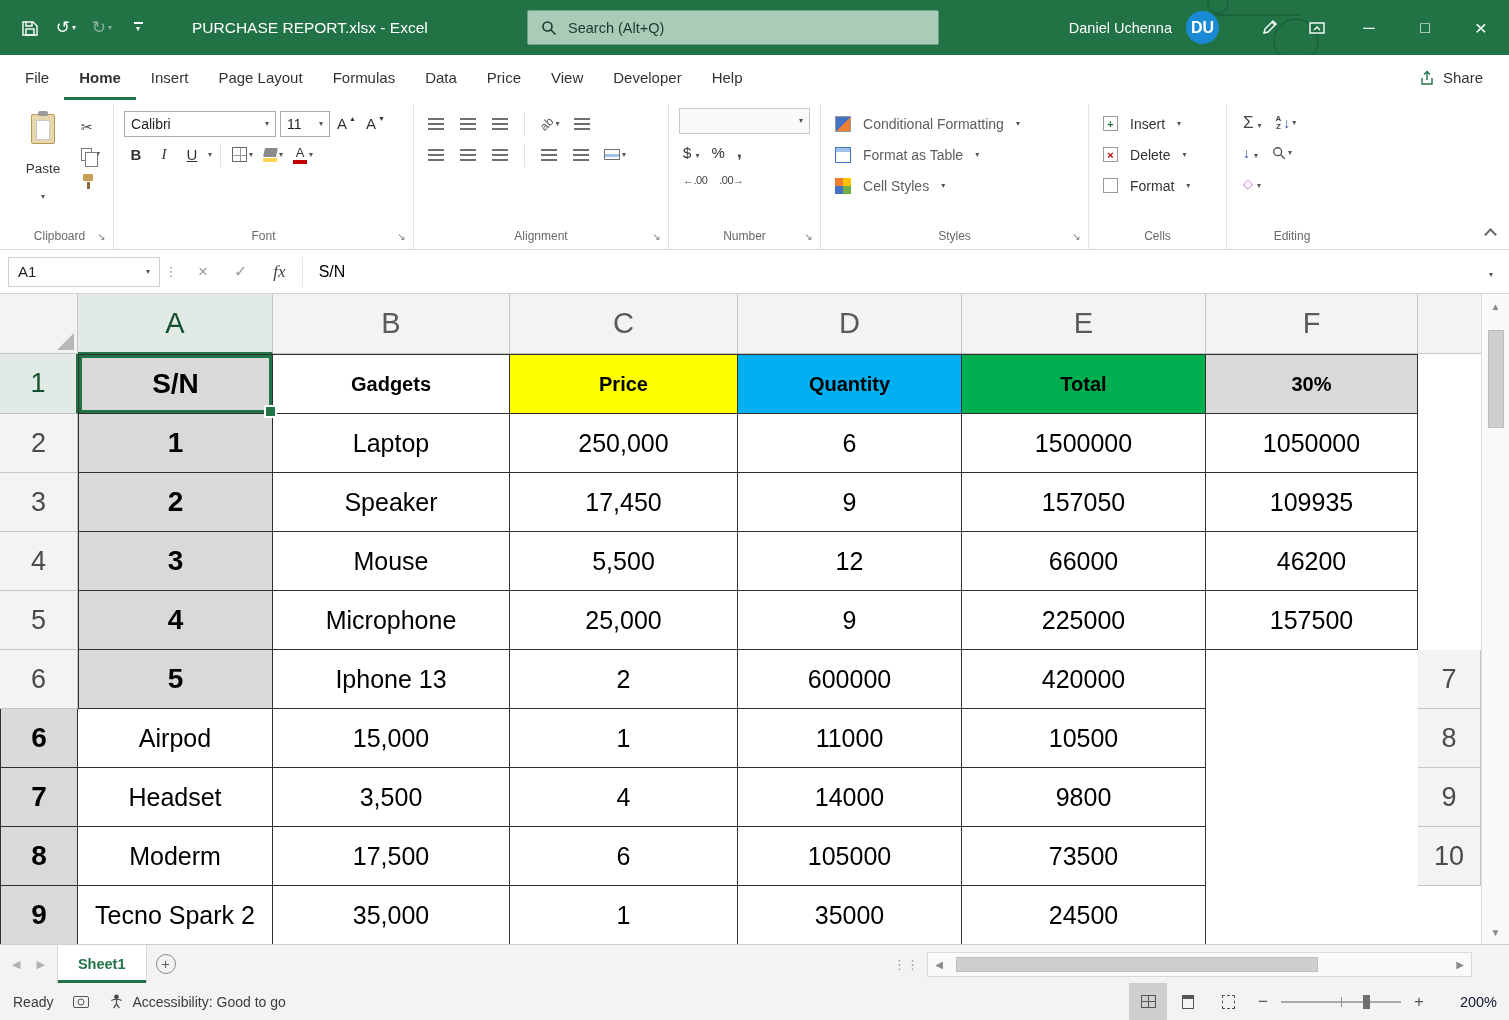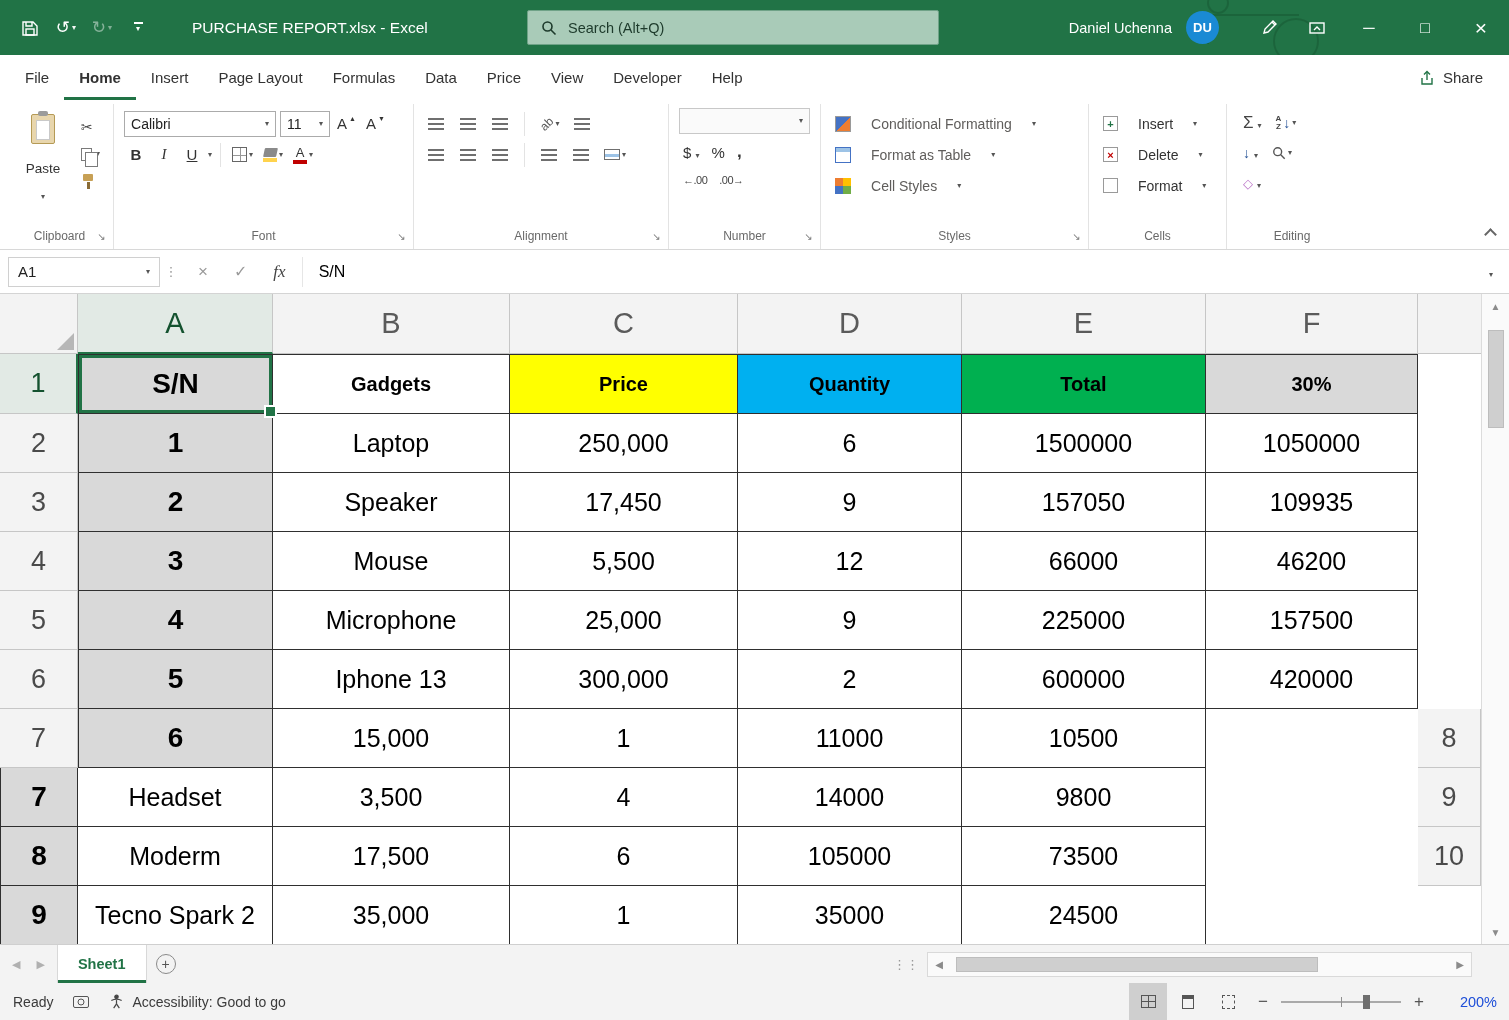--- a/index.html
+++ b/index.html
@@ -22,21 +22,21 @@
   .tbtn{height:42px;min-width:32px;display:flex;align-items:center;justify-content:center;gap:2px;color:#fff;font-size:17px}
   .tbtn .mini{font-size:8px;opacity:.95}
   .dim{opacity:.45}
   .qat-custom{display:flex;flex-direction:column;align-items:center;line-height:1}
   .qat-custom .bar{width:9px;height:2px;background:#fff;margin-bottom:1px}
   .qat-custom .vv{font-size:8px}
   .doc-title{margin-left:38px;font-size:15.5px;white-space:nowrap}
   .searchbox{position:absolute;left:527px;top:10px;width:412px;height:35px;background:#a9cbb8;border:1px solid #6fa287;border-radius:2px;display:flex;align-items:center;gap:11px;padding:0 13px;color:#1d3a2b;font-size:14.5px;cursor:text}
   .tb-right{position:absolute;right:0;top:0;height:55px;display:flex;align-items:center}
   .user{font-size:14.5px;margin-right:14px;cursor:pointer;white-space:nowrap}
-  .avatar{width:33px;height:33px;border-radius:50%;background:var(--avatar-bg,#1a8ad4);display:flex;align-items:center;justify-content:center;font-size:13px;font-weight:bold;margin-right:26px;cursor:pointer}
+  .avatar{width:33px;height:33px;border-radius:50%;background:var(--avatar-bg,#1a8ad4);display:flex;align-items:center;justify-content:center;font-size:16px;font-weight:bold;margin-right:26px;cursor:pointer}
   .tb-icon{width:48px;height:42px;display:flex;align-items:center;justify-content:center}
   .winbtn{width:56px;height:55px;display:flex;align-items:center;justify-content:center;font-size:16px;color:#fff}
 
   
   .tabrow{height:45px;display:flex;align-items:stretch;padding:0 10px;background:#fff}
   .rtab{display:flex;align-items:center;padding:0 15px;font-size:15px;color:#333;cursor:pointer;white-space:nowrap}
   .rtab.active{font-weight:bold;box-shadow:inset 0 -3px 0 var(--accent,#217346)}
   .share{margin-left:auto;display:flex;align-items:center;gap:8px;padding:0 16px;font-size:15px;color:#333}
 
   
@@ -79,21 +79,21 @@
   
   .icn-bars{width:16px;height:12px;background:repeating-linear-gradient(to bottom,#6f6f6f 0 2px,transparent 2px 5px)}
   .icn-merge{width:16px;height:11px;border:1px solid #6f6f6f;background:linear-gradient(to bottom,transparent 4px,#9dc3e6 4px 7px,transparent 7px)}
   .icn-orient{font-size:12px;color:#555;transform:rotate(-45deg)}
   
   .g-number{width:152px}
   .num-combo{height:26px;border:1px solid #c8c8c8;background:#fafafa;display:flex;align-items:center;justify-content:flex-end;padding:0 6px;margin-bottom:4px}
   .num-row{display:flex;align-items:center;gap:12px;height:28px;padding:0 4px;font-size:15px;color:#333}
   .decbtn{font-size:11px;letter-spacing:-.5px;color:#444}
   
-  .srow{display:flex;align-items:center;gap:20px;height:31px;padding:0 4px;font-size:14px;cursor:pointer;white-space:nowrap}
+  .srow{display:flex;align-items:center;gap:12px;height:31px;padding:0 4px;font-size:14px;cursor:pointer;white-space:nowrap}
   .styles-label{color:#5f5d5b}
   .icn-cf{width:16px;height:16px;border:1px solid #9a9a9a;background:linear-gradient(135deg,#4472c4 50%,#ed7d31 50%)}
   .icn-fat{width:16px;height:16px;border:1px solid #4472c4;background:linear-gradient(to bottom,#9dc3e6 4px,#fff 4px)}
   .icn-cs{width:16px;height:16px;background:conic-gradient(#ffc000 0 25%,#70ad47 0 50%,#4472c4 0 75%,#ed7d31 0)}
   .icn-cell{width:15px;height:15px;border:1px solid #9a9a9a;background:#fff;position:relative;font-size:11px;display:flex;align-items:center;justify-content:center;font-weight:bold}
   .icn-cell.ins{color:#217346}.icn-cell.del{color:#c00000}.icn-cell.fmt{color:#666}
   
   .erow{display:flex;align-items:center;gap:14px;height:30px;padding:0 6px;color:#444;font-size:14px}
   .sigma{font-size:17px;color:#444}
   .azsort{display:flex;flex-direction:column;font-size:8px;line-height:1;color:#444;font-weight:bold}
@@ -159,21 +159,21 @@
   .sb-right{margin-left:auto;display:flex;align-items:center;height:100%;padding-right:12px;gap:2px}
   .viewbtn{width:38px;height:100%;display:flex;align-items:center;justify-content:center}
   .viewbtn.active{background:#cfcfcf}
   .vb-grid{width:15px;height:13px;border:1px solid #555;background:linear-gradient(to right,transparent 6px,#555 6px,#555 7px,transparent 7px),linear-gradient(to bottom,transparent 5px,#555 5px,#555 6px,transparent 6px)}
   .vb-page{width:12px;height:14px;border:1px solid #555;border-top:4px solid #555}
   .vb-break{width:13px;height:14px;border:1px dashed #555}
   .zoombtn{width:28px;text-align:center;font-size:17px;color:#555}
   .zoomtrack{width:120px;height:2px;background:#a9a9a9;position:relative;margin:0 2px}
   .zoomtick{position:absolute;left:50%;top:-4px;width:1px;height:10px;background:#8f8f8f}
   .zoomthumb{position:absolute;left:68%;top:-6px;width:7px;height:14px;background:#6e6e6e;cursor:pointer}
-  .zoomlabel{width:58px;text-align:right;font-size:14.5px;color:#1d4ed8;margin-left:4px;cursor:pointer}
+  .zoomlabel{width:58px;text-align:right;font-size:14.5px;color:#0f172a;margin-left:4px;cursor:pointer}
 </style>
 </head>
 <body>
 
 <header class="titlebar">
   <div class="deco">
     <div class="ring" style="width:46px;height:46px;right:40px;top:18px"></div>
     <div class="ring" style="width:22px;height:22px;right:130px;top:-8px"></div>
     <div class="line" style="width:90px;height:2px;right:60px;top:14px"></div>
     <div class="line" style="width:2px;height:30px;right:150px;top:14px"></div>
@@ -538,28 +538,28 @@
   <div class="cell">Microphone</div>
   <div class="cell">25,000</div>
   <div class="cell">9</div>
   <div class="cell">225000</div>
   <div class="cell">157500</div>
   <div class="fillerc"></div>
 
   <div class="rh">6</div>
   <div class="cell sn-bg acol">5</div>
   <div class="cell">Iphone 13</div>
-  <div class="cell">300,000</div>
   <div class="cell">2</div>
   <div class="cell">600000</div>
   <div class="cell">420000</div>
   <div class="fillerc"></div>
 
   <div class="rh">7</div>
   <div class="cell sn-bg acol">6</div>
+  <div class="cell">Airpod</div>
   <div class="cell">15,000</div>
   <div class="cell">1</div>
   <div class="cell">11000</div>
   <div class="cell">10500</div>
   <div class="fillerc"></div>
 
   <div class="rh">8</div>
   <div class="cell sn-bg acol">7</div>
   <div class="cell">Headset</div>
   <div class="cell">3,500</div>

